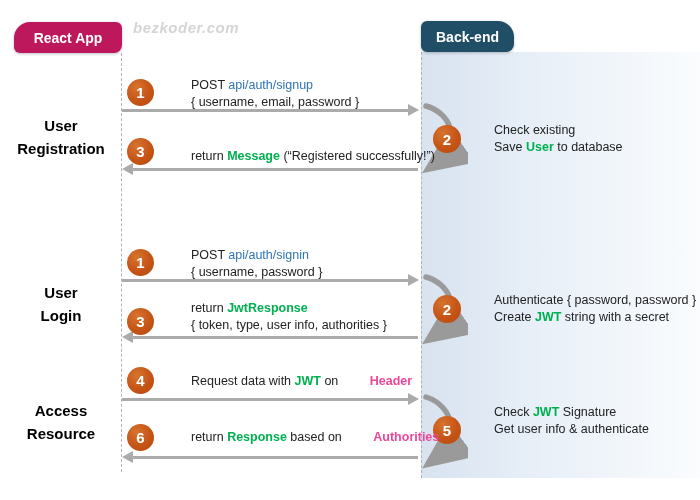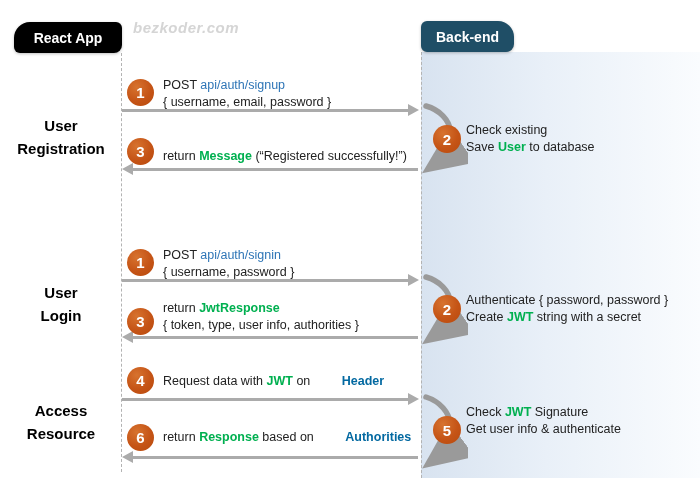--- a/index.html
+++ b/index.html
@@ -14,21 +14,21 @@
     background:linear-gradient(90deg,#D8E3F0 0%, #E9F0F8 45%, #FAFCFE 100%);
     z-index:0;
   }
   
   .actor {
     position:absolute; height:31px; color:#fff; font-weight:bold; font-size:14px;
     display:flex; align-items:center; justify-content:center;
     box-shadow:0 1px 3px rgba(0,0,0,.25); z-index:3;
   }
   .actor-client {
-    left:14px; top:22px; width:108px; background:#000000;
+    left:14px; top:22px; width:108px; background:#be185d;
     border-radius:16px 6px 8px 6px;
   }
   .actor-server {
     left:421px; top:21px; width:93px; background:#1F4E66;
     border-radius:6px 16px 8px 6px;
   }
   .watermark {
     position:absolute; left:133px; top:19px; font-size:15px; font-style:italic;
     font-weight:bold; color:#D5D5D5; letter-spacing:.5px; z-index:1;
   }
@@ -63,25 +63,25 @@
   .badge {
     position:absolute; width:27px; height:27px; border-radius:50%;
     background:radial-gradient(circle at 36% 30%, #D7732F 0%, #C55416 55%, #B84A0D 100%);
     color:#fff; font-weight:bold; font-size:15px;
     display:flex; align-items:center; justify-content:center; z-index:2;
   }
   .badge-r { width:28px; height:28px; }
   
   .msg {
     position:absolute; font-size:12.5px; color:#222; line-height:17px;
-    white-space:nowrap; z-index:2;
+    white-space:nowrap; z-index:2;margin-left:28px;
   }
   .green { color:#00B050; font-weight:bold; }
   .blue  { color:#2E75B6; }
-  .b     { font-weight:bold; color:#0369a1;padding-left:28px; }
+  .b     { font-weight:bold; color:#ec4899;padding-left:28px; }
 </style>
 </head>
 <body>
 
 <div id="stage">
 
   <div class="backend-panel"></div>
 
   <div class="actor actor-client">
     <span>React App</span>

